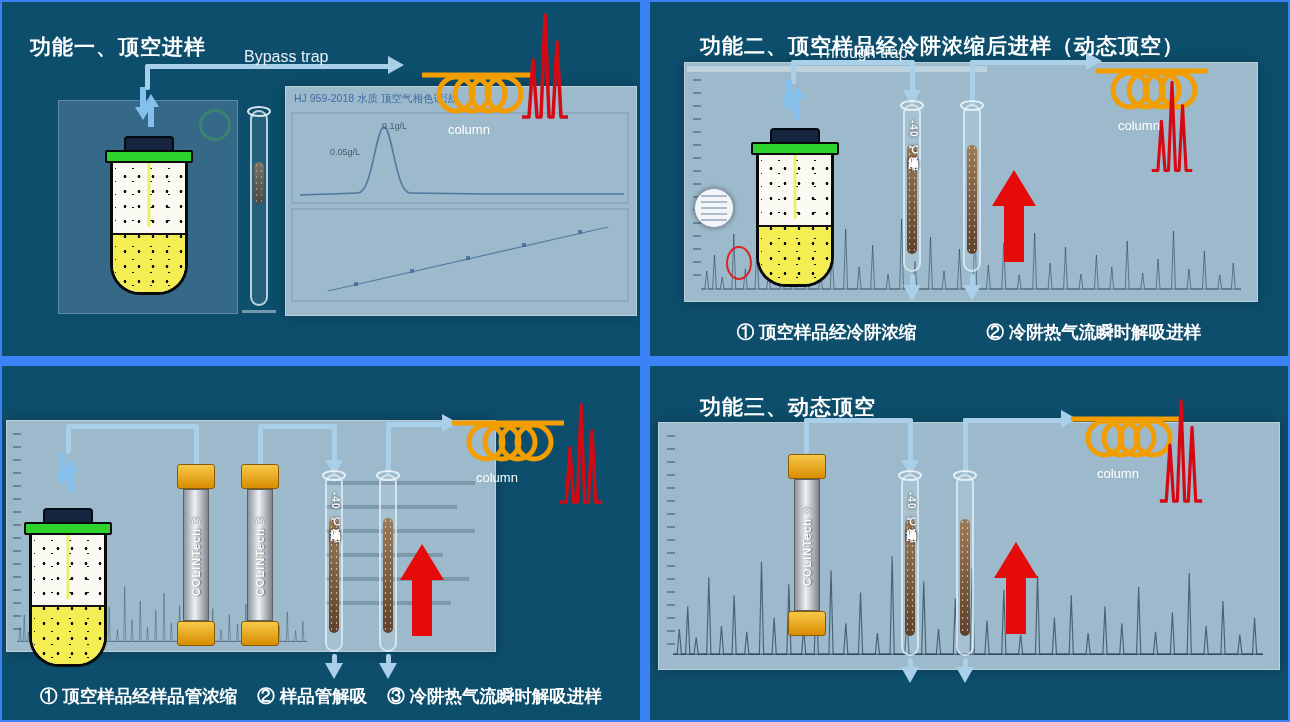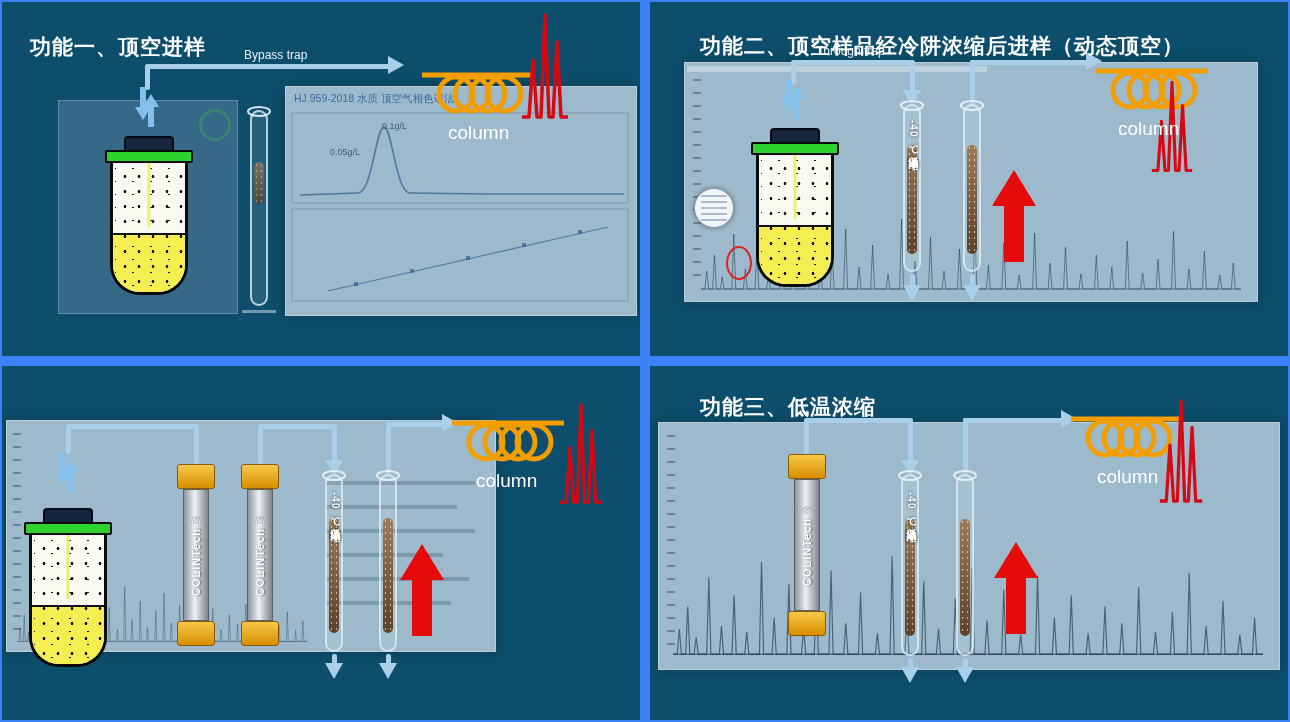--- a/index.html
+++ b/index.html
@@ -4,22 +4,22 @@
 <style>
   html,body{margin:0;padding:0;background:#000;}
   .stage{position:relative;width:1290px;height:722px;box-sizing:border-box;background:#3b82f6;
          display:grid;grid-template-columns:1fr 1fr;grid-template-rows:1fr 1fr;gap:10px;padding:2px;
          font-family:"Liberation Sans", sans-serif;}
   .panel{position:relative;background:#0d4e6c;overflow:hidden;}
   .title{position:absolute;z-index:6;color:#fff;font-weight:bold;font-size:21px;letter-spacing:1px;white-space:nowrap;}
   .caption{position:absolute;left:0;right:0;z-index:6;color:#fff;font-weight:bold;font-size:18px;text-align:center;white-space:nowrap;}
   .cap-row{position:absolute;left:0;right:0;z-index:6;display:flex;justify-content:center;}
   .cap{color:#fff;font-weight:bold;font-size:17.5px;white-space:nowrap;}
-  .lbl{position:absolute;z-index:5;color:#e9f1f8;font-size:12px;white-space:nowrap;}
-  .col-lbl{position:absolute;z-index:5;color:#fff;font-size:19px;white-space:nowrap;text-align:right;}
+  .lbl{position:absolute;z-index:5;color:#e9f1f8;font-size:16px;white-space:nowrap;}
+  .col-lbl{position:absolute;z-index:5;color:#fff;font-size:13px;white-space:nowrap;text-align:right;}
   
   .shot{position:absolute;z-index:1;background:rgba(193,214,228,.80);border:1px solid rgba(255,255,255,.30);box-shadow:0 0 12px rgba(0,0,0,.25);}
   .ticks{position:absolute;width:8px;background:repeating-linear-gradient(180deg,rgba(45,65,92,.45) 0 2px,transparent 2px 13px);}
   .tbar{position:absolute;height:4px;background:rgba(50,72,100,.30);}
   .spike-svg{position:absolute;}
   .doc-hdr{position:absolute;color:#2f5d9a;font-size:10.5px;opacity:.85;white-space:nowrap;z-index:2;}
   .ann{position:absolute;color:#36485a;font-size:9px;opacity:.85;z-index:2;white-space:nowrap;}
   .patent{position:absolute;z-index:1;background:rgba(120,150,180,.38);border:1px solid rgba(180,200,220,.35);}
   .seal{position:absolute;width:26px;height:26px;border:3px solid rgba(60,160,90,.5);border-radius:50%;}
   
@@ -205,20 +205,24 @@
 
     <svg class="peaks" viewBox="0 0 50 110" preserveAspectRatio="none" style="left:500px;top:76px;width:44px;height:95px">
       <path d="M2 107 L9 107 L13 50 L17 107 L21 107 L25 5 L29 107 L33 107 L37 32 L41 107 L48 107" stroke="#d50914" stroke-width="3.5" fill="none" stroke-linejoin="round"></path>
     </svg>
 
     <div class="red-arrow" style="left:342px;top:168px">
       <div class="ra-head"></div>
         <div class="ra-stem"></div>
     </div>
 
+    <div class="cap-row" style="top:318px;gap:70px">
+      <span class="cap">① 顶空样品经冷阱浓缩</span>
+      <span class="cap">② 冷阱热气流瞬时解吸进样</span>
+    </div>
   </section>
 
   <section class="panel">
 
     <div class="shot" style="left:4px;top:54px;width:488px;height:230px">
       <div class="ticks" style="left:6px;top:12px;bottom:10px"></div>
       <svg class="spike-svg" viewBox="0 0 560 100" preserveAspectRatio="none" style="left:10px;bottom:8px;width:290px;height:78px">
         <line x1="0" y1="98" x2="560" y2="98" stroke="rgba(33,56,82,.5)" stroke-width="1"></line>
         <path class="spikes" fill="none" stroke="rgba(33,56,82,.55)" stroke-width="1" d="M0 98 L4 98 L6 80 L8 98 L12 98 L14 64 L16 98 L20 98 L22 86 L24 98 L32 98 L34 43 L36 98 L44 98 L46 78 L48 98 L56 98 L58 56 L60 98 L68 98 L70 82 L72 98 L82 98 L84 32 L86 98 L94 98 L96 72 L98 98 L108 98 L110 48 L112 98 L122 98 L124 80 L126 98 L134 98 L136 60 L138 98 L148 98 L150 38 L152 98 L162 98 L164 76 L166 98 L176 98 L178 54 L180 98 L192 98 L194 83 L196 98 L206 98 L208 28 L210 98 L220 98 L222 70 L224 98 L236 98 L238 46 L240 98 L250 98 L252 80 L254 98 L266 98 L268 58 L270 98 L282 98 L284 36 L286 98 L296 98 L298 74 L300 98 L312 98 L314 52 L316 98 L328 98 L330 84 L332 98 L344 98 L346 42 L348 98 L360 98 L362 72 L364 98 L376 98 L378 56 L380 98 L392 98 L394 83 L396 98 L408 98 L410 64 L412 98 L424 98 L426 76 L428 98 L440 98 L442 50 L444 98 L456 98 L458 82 L460 98 L472 98 L474 68 L476 98 L488 98 L490 40 L492 98 L504 98 L506 78 L508 98 L520 98 L522 60 L524 98 L536 98 L538 84 L540 98 L550 98 L552 72 L554 98 L560 98"></path>
       </svg>
@@ -303,24 +307,29 @@
 
     <svg class="peaks" viewBox="0 0 50 110" preserveAspectRatio="none" style="left:556px;top:34px;width:46px;height:105px">
       <path d="M2 107 L9 107 L13 50 L17 107 L21 107 L25 5 L29 107 L33 107 L37 32 L41 107 L48 107" stroke="#d50914" stroke-width="3.5" fill="none" stroke-linejoin="round"></path>
     </svg>
 
     <div class="red-arrow" style="left:398px;top:178px">
       <div class="ra-head"></div>
         <div class="ra-stem"></div>
     </div>
 
+    <div class="cap-row" style="top:318px;gap:20px">
+      <span class="cap">① 顶空样品经样品管浓缩</span>
+      <span class="cap">② 样品管解吸</span>
+      <span class="cap">③ 冷阱热气流瞬时解吸进样</span>
+    </div>
   </section>
 
   <section class="panel">
-    <h2 class="title" style="left:50px;top:10px">功能三、低温浓缩</h2>
+    <h2 class="title" style="left:50px;top:10px">功能三、动态顶空</h2>
 
     <div class="shot" style="left:8px;top:56px;width:620px;height:246px">
       <div class="ticks" style="left:8px;top:12px;bottom:14px"></div>
       <svg class="spike-svg" viewBox="0 0 560 100" preserveAspectRatio="none" style="left:14px;bottom:12px;width:590px;height:140px">
         <line x1="0" y1="98" x2="560" y2="98" stroke="rgba(28,50,76,.55)" stroke-width="1"></line>
         <path class="spikes" fill="none" stroke="rgba(28,50,76,.65)" stroke-width="1.1" d="M0 98 L4 98 L6 80 L8 98 L12 98 L14 64 L16 98 L20 98 L22 86 L24 98 L32 98 L34 43 L36 98 L44 98 L46 78 L48 98 L56 98 L58 56 L60 98 L68 98 L70 82 L72 98 L82 98 L84 32 L86 98 L94 98 L96 72 L98 98 L108 98 L110 48 L112 98 L122 98 L124 80 L126 98 L134 98 L136 60 L138 98 L148 98 L150 38 L152 98 L162 98 L164 76 L166 98 L176 98 L178 54 L180 98 L192 98 L194 83 L196 98 L206 98 L208 28 L210 98 L220 98 L222 70 L224 98 L236 98 L238 46 L240 98 L250 98 L252 80 L254 98 L266 98 L268 58 L270 98 L282 98 L284 36 L286 98 L296 98 L298 74 L300 98 L312 98 L314 52 L316 98 L328 98 L330 84 L332 98 L344 98 L346 42 L348 98 L360 98 L362 72 L364 98 L376 98 L378 56 L380 98 L392 98 L394 83 L396 98 L408 98 L410 64 L412 98 L424 98 L426 76 L428 98 L440 98 L442 50 L444 98 L456 98 L458 82 L460 98 L472 98 L474 68 L476 98 L488 98 L490 40 L492 98 L504 98 L506 78 L508 98 L520 98 L522 60 L524 98 L536 98 L538 84 L540 98 L550 98 L552 72 L554 98 L560 98"></path>
       </svg>
     </div>
 
     <div class="pipe-v" style="left:154px;top:54px;height:34px"></div>

